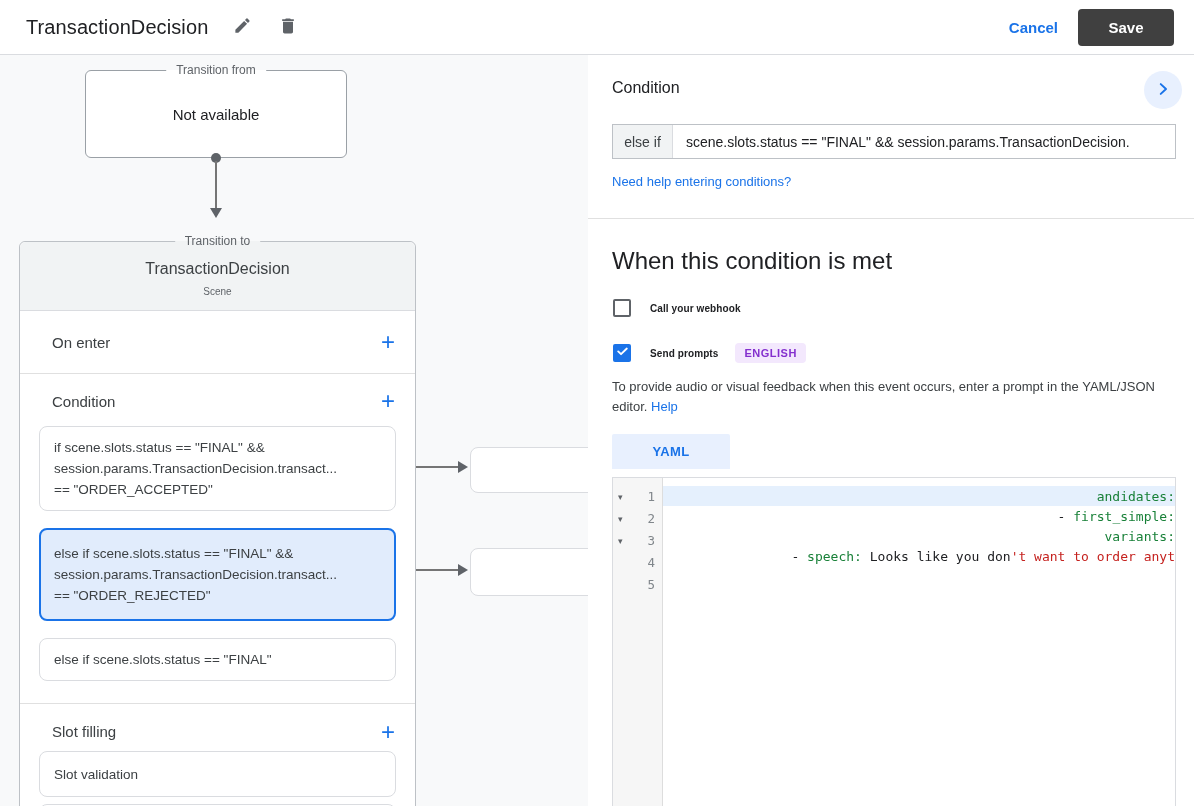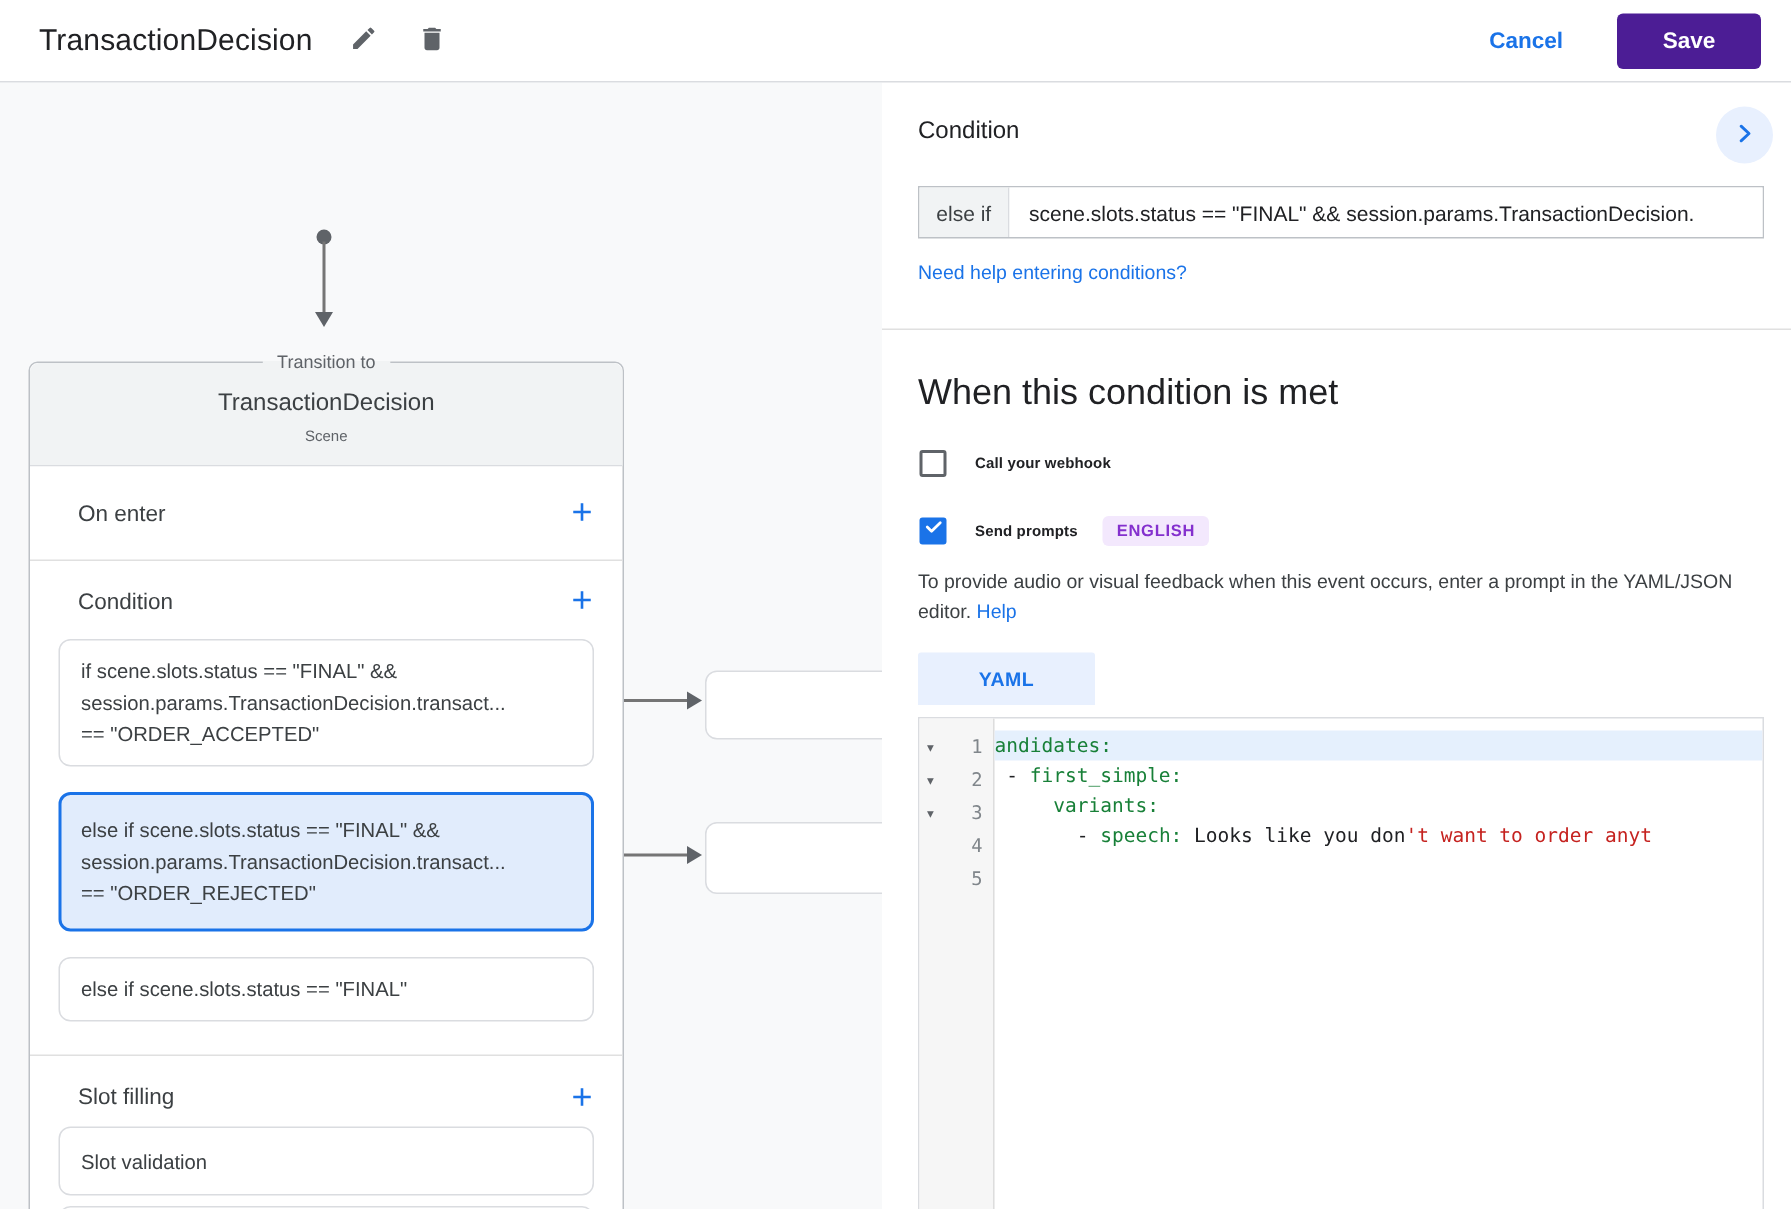--- a/index.html
+++ b/index.html
@@ -5,23 +5,23 @@
   * { margin:0; padding:0; box-sizing:border-box; }
   html,body { width:1194px; height:806px; overflow:hidden; }
   body { font-family:"Liberation Sans", sans-serif; background:#fff; color:#202124; position:relative; }
 
   
   .topbar { position:absolute; left:0; top:0; width:1194px; height:55px; background:#fff;
             border-bottom:1px solid #dadce0; display:flex; align-items:center; justify-content:space-between; padding:0 18px 0 26px; z-index:30; }
   .title-group { display:flex; align-items:center; gap:22px; }
   .page-title { font-size:20px; font-weight:400; color:#202124; letter-spacing:.1px; }
   .icon-btn { background:none; border:none; cursor:pointer; width:24px; height:24px; display:flex; align-items:center; justify-content:center; color:#5f6368; }
-  .actions { display:flex; align-items:center; gap:36px; padding-right:2px; }
+  .actions { display:flex; align-items:center; gap:20px; padding-right:2px; }
   .cancel-btn { background:none; border:none; color:#1a73e8; font-size:15px; font-weight:700; cursor:pointer; font-family:inherit; }
-  .save-btn { background:#4c1d95; color:#fff; border:none; border-radius:4px; width:96px; height:37px; font-size:15px; font-weight:700; cursor:pointer; font-family:inherit; }
+  .save-btn { background:#404040; color:#fff; border:none; border-radius:4px; width:96px; height:37px; font-size:15px; font-weight:700; cursor:pointer; font-family:inherit; }
 
   
   .canvas { position:absolute; left:0; top:55px; width:588px; height:751px; background:#f8f9fa; overflow:hidden; }
   .legend { position:absolute; top:-8px; left:50%; transform:translateX(-50%); padding:0 10px; font-size:12px; color:#5f6368; white-space:nowrap; }
 
   .from-box { position:absolute; left:85px; top:15px; width:262px; height:88px; background:#fff; border:1px solid #9aa0a6; border-radius:6px; }
   .from-box .legend { background:linear-gradient(#f8f9fa 50%, #ffffff 50%); }
   .from-box .from-content { width:100%; height:100%; display:flex; align-items:center; justify-content:center; font-size:15px; color:#202124; }
 
   .dot { position:absolute; width:10px; height:10px; border-radius:50%; background:#5f6368; }
@@ -83,21 +83,21 @@
   .tab { width:118px; height:35px; display:flex; align-items:center; justify-content:center; font-size:13px; font-weight:700;
          letter-spacing:.3px; color:#5f6368; cursor:pointer; border-radius:2px 2px 0 0; }
   .tab.active { background:#e8f0fe; color:#1a73e8; }
 
   .editor { display:flex; margin:8px 18px 0 24px; height:340px; border:1px solid #dadce0; border-bottom:none; background:#fff;
             font-family:"DejaVu Sans Mono", monospace; font-size:13px; line-height:22px; }
   .gutter { width:50px; background:#f6f6f6; border-right:1px solid #dddddd; padding-top:8px; flex:none; }
   .gut-line { height:22px; position:relative; color:#80868b; font-size:12.5px; text-align:right; padding-right:7px; }
   .fold { position:absolute; left:5px; top:0; font-size:9px; color:#5f6368; font-family:"Liberation Sans", sans-serif; }
   .code-area { flex:1; padding-top:8px; overflow:hidden; }
-  .code-line { height:20px; white-space:pre; }
+  .code-line { height:20px; white-space:pre;text-align:right; }
   .code-line.active { background:#e5f0fd; }
   .tk-key { color:#188038; }
   .tk-plain { color:#202124; }
   .tk-str { color:#c5221f; }
 </style>
 </head>
 <body>
 
 <header class="topbar">
   <div class="title-group">
@@ -118,20 +118,24 @@
     </button>
   </div>
   <div class="actions">
     <button class="cancel-btn">Cancel</button>
     <button class="save-btn">Save</button>
   </div>
 </header>
 
 <div class="canvas">
 
+  <div class="from-box">
+    <span class="legend">Transition from</span>
+    <div class="from-content">Not available</div>
+  </div>
 
   <div class="dot" style="left:211px; top:98px;"></div>
   <div class="vline" style="left:215px; top:106px; height:48px;"></div>
   <div class="arr-down" style="left:210px; top:153px;"></div>
 
   <div class="dot" style="left:392px; top:407px;"></div>
   <div class="hline" style="left:400px; top:411px; width:58px;"></div>
   <div class="arr-right" style="left:458px; top:406px;"></div>
 
   <div class="dot" style="left:392px; top:510px;"></div>

